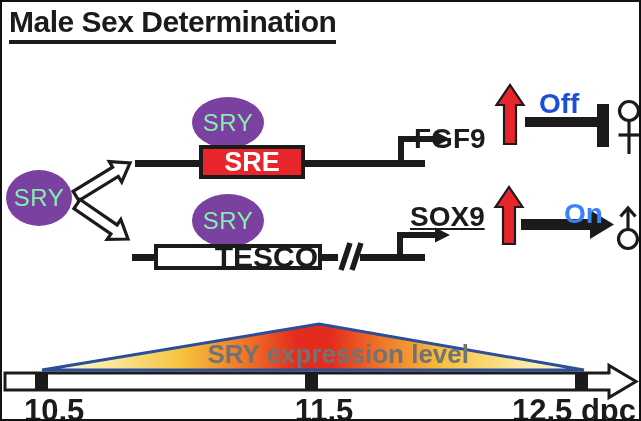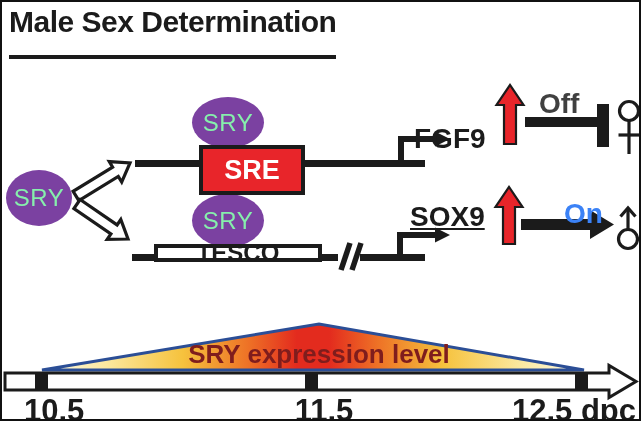--- a/index.html
+++ b/index.html
@@ -10,47 +10,47 @@
     border:2px solid #111111;
     background:#ffffff;
     font-family:"Liberation Sans", sans-serif;
     overflow:hidden;
   }
   .abs{position:absolute;white-space:nowrap;}
   .svg-layer{position:absolute;left:0;top:0;z-index:1;}
   .title{
     left:7px;top:3px;z-index:5;
     font-size:30px;font-weight:bold;color:#1b1b1b;
-    border-bottom:4px solid #1b1b1b;padding-bottom:16px;letter-spacing:-0.5px;
+    border-bottom:4px solid #1b1b1b;padding-bottom:1px;letter-spacing:-0.5px;
   }
   .ellipse{
     position:absolute;z-index:2;
     background:#7B41A1;border-radius:50%;
     display:flex;align-items:center;justify-content:center;
     color:#86efac;font-size:24px;font-weight:400;letter-spacing:0.5px;
   }
   .el-left{left:4px;top:168px;width:66px;height:56px;}
   .el-sre{left:190px;top:95px;width:72px;height:51px;}
   .el-tesco{left:190px;top:192px;width:72px;height:53px;}
   .genebox{
     position:absolute;z-index:3;box-sizing:border-box;
     border:4px solid #1b1b1b;
     display:flex;align-items:center;justify-content:center;
     font-weight:bold;
   }
-  .box-sre{left:197px;top:143px;width:106px;height:50px;background:#E8252A;color:#ffffff;font-size:27px;}
-  .box-tesco{left:152px;top:242px;width:168px;height:18px;background:#ffffff;color:#1b1b1b;font-size:24px;}
+  .box-sre{left:197px;top:143px;width:106px;height:34px;background:#E8252A;color:#ffffff;font-size:27px;}
+  .box-tesco{left:152px;top:242px;width:168px;height:26px;background:#ffffff;color:#1b1b1b;font-size:30px;justify-content:flex-end;}
   .genelabel{z-index:4;font-weight:bold;font-size:28px;color:#1b1b1b;}
   .lbl-fgf9{left:412px;top:84px;margin-top:37px;}
-  .lbl-off{left:537px;top:86px;color:#404040;text-align:right;}
+  .lbl-off{left:537px;top:86px;color:#1d4ed8;text-align:right;}
   .lbl-sox9{left:408px;top:199px;text-decoration:underline;}
   .lbl-on{left:562px;top:196px;color:#3b82f6;}
   .banner{
     left:167px;top:337px;width:300px;z-index:4;
-    text-align:center;font-size:26px;font-weight:bold;color:#7f1d1d;
+    text-align:right;font-size:26px;font-weight:bold;color:#737373;
   }
   .tick-label{z-index:4;font-size:31px;font-weight:bold;color:#1b1b1b;top:391px;}
   .tl-105{left:22px;}
   .tl-115{left:280px;width:84px;text-align:center;}
   .tl-125{right:3px;text-align:right;}
 </style>
 </head>
 <body>
 
 <div class="fig">

